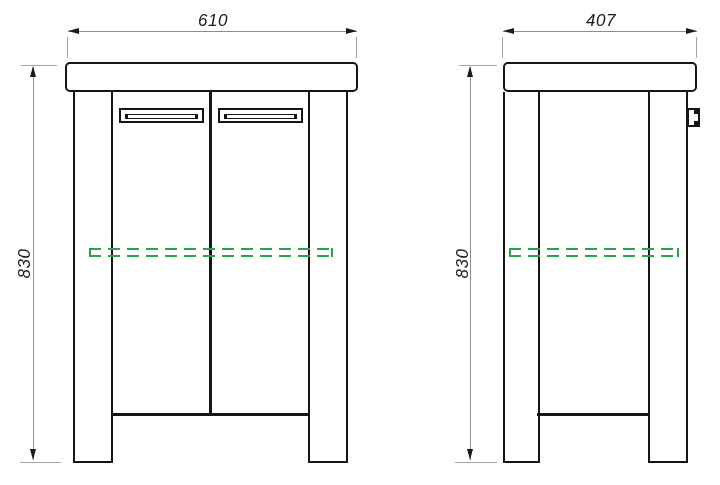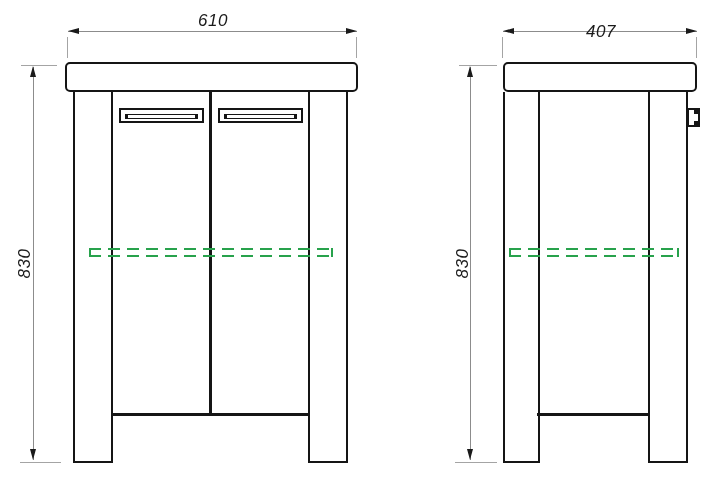--- a/index.html
+++ b/index.html
@@ -100,21 +100,21 @@
     </div>
   </div>
 
   <div>
 
     <div class="abs dimH" style="left:503px; top:31px; width:194px;"></div>
     <div class="abs arr arr-left" style="left:503px; top:27.5px;"></div>
     <div class="abs arr arr-right" style="left:686px; top:27.5px;"></div>
     <div class="abs extV" style="left:502px; top:37px; height:21px;"></div>
     <div class="abs extV" style="left:696px; top:37px; height:21px;"></div>
-    <div class="abs dimtext" style="left:571px; top:22px;">407</div>
+    <div class="abs dimtext" style="left:571px; top:11px;">407</div>
 
     <div class="abs dimV" style="left:470px; top:67px; height:393px;"></div>
     <div class="abs arr arr-up" style="left:466.5px; top:66px;"></div>
     <div class="abs arr arr-down" style="left:466.5px; top:449px;"></div>
     <div class="abs extH" style="left:459px; top:65px;  width:38px;"></div>
     <div class="abs extH" style="left:455px; top:462px; width:42px;"></div>
     <div class="abs dimtext rot" style="left:432px; top:254px;">830</div>
 
     <div class="abs panel" style="left:503px; top:62px; width:194px; height:30px;"></div>
     <div class="abs leg" style="left:503px; top:92px; width:37px; height:371px;"></div>

